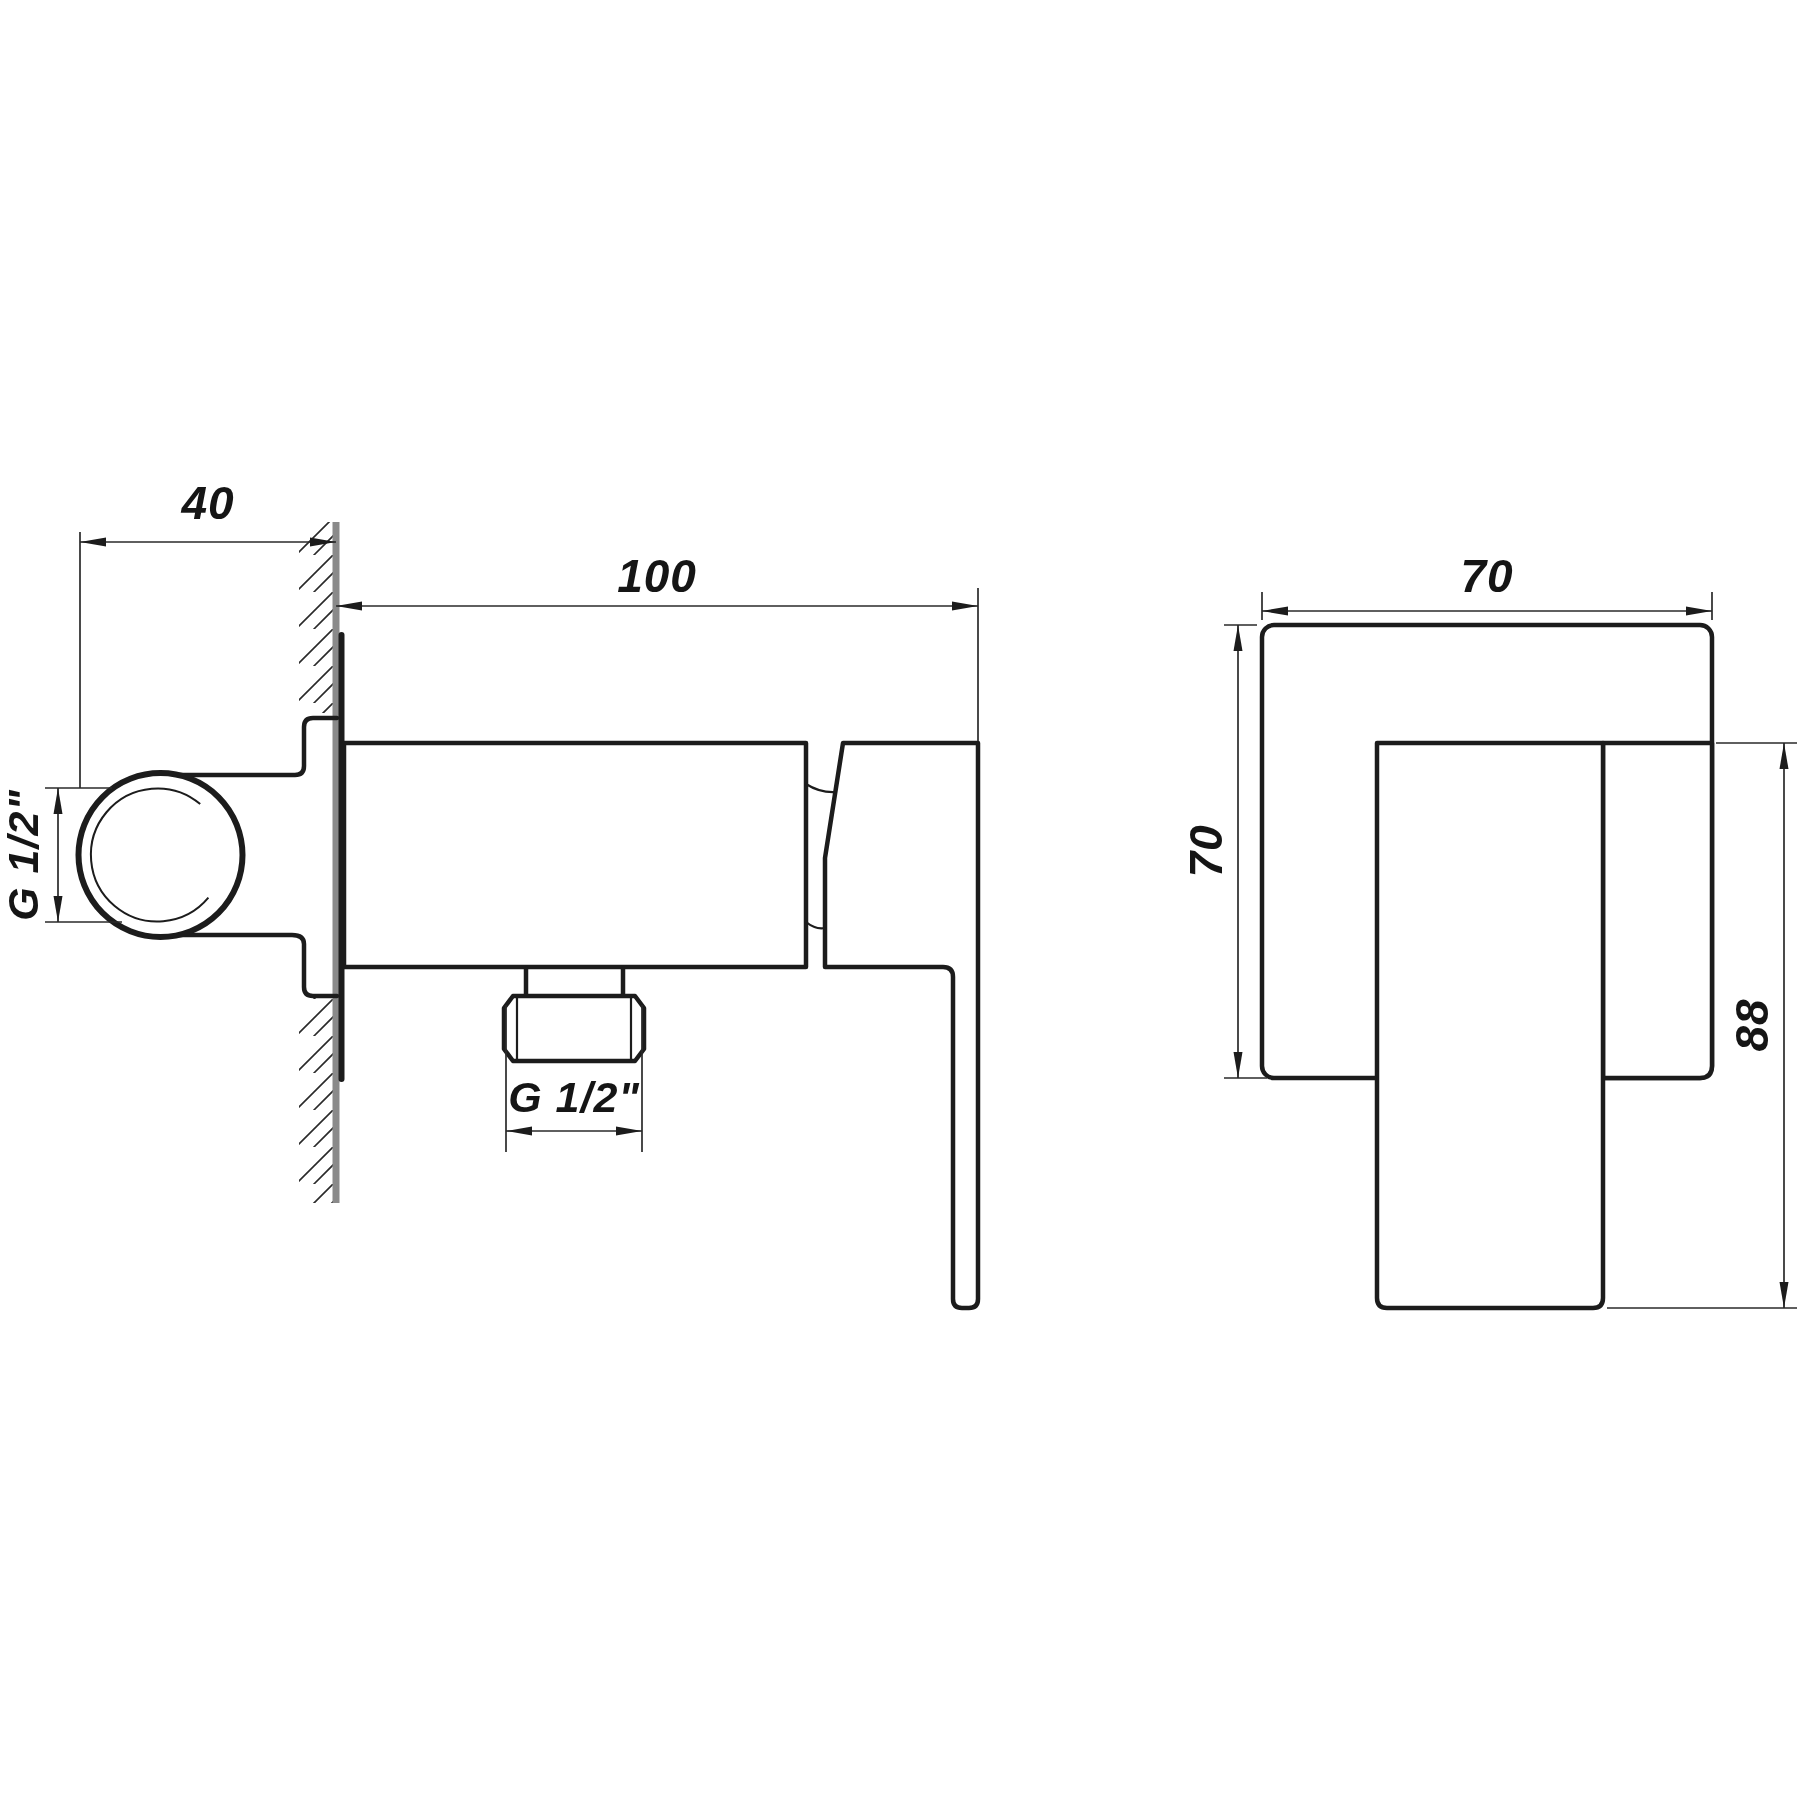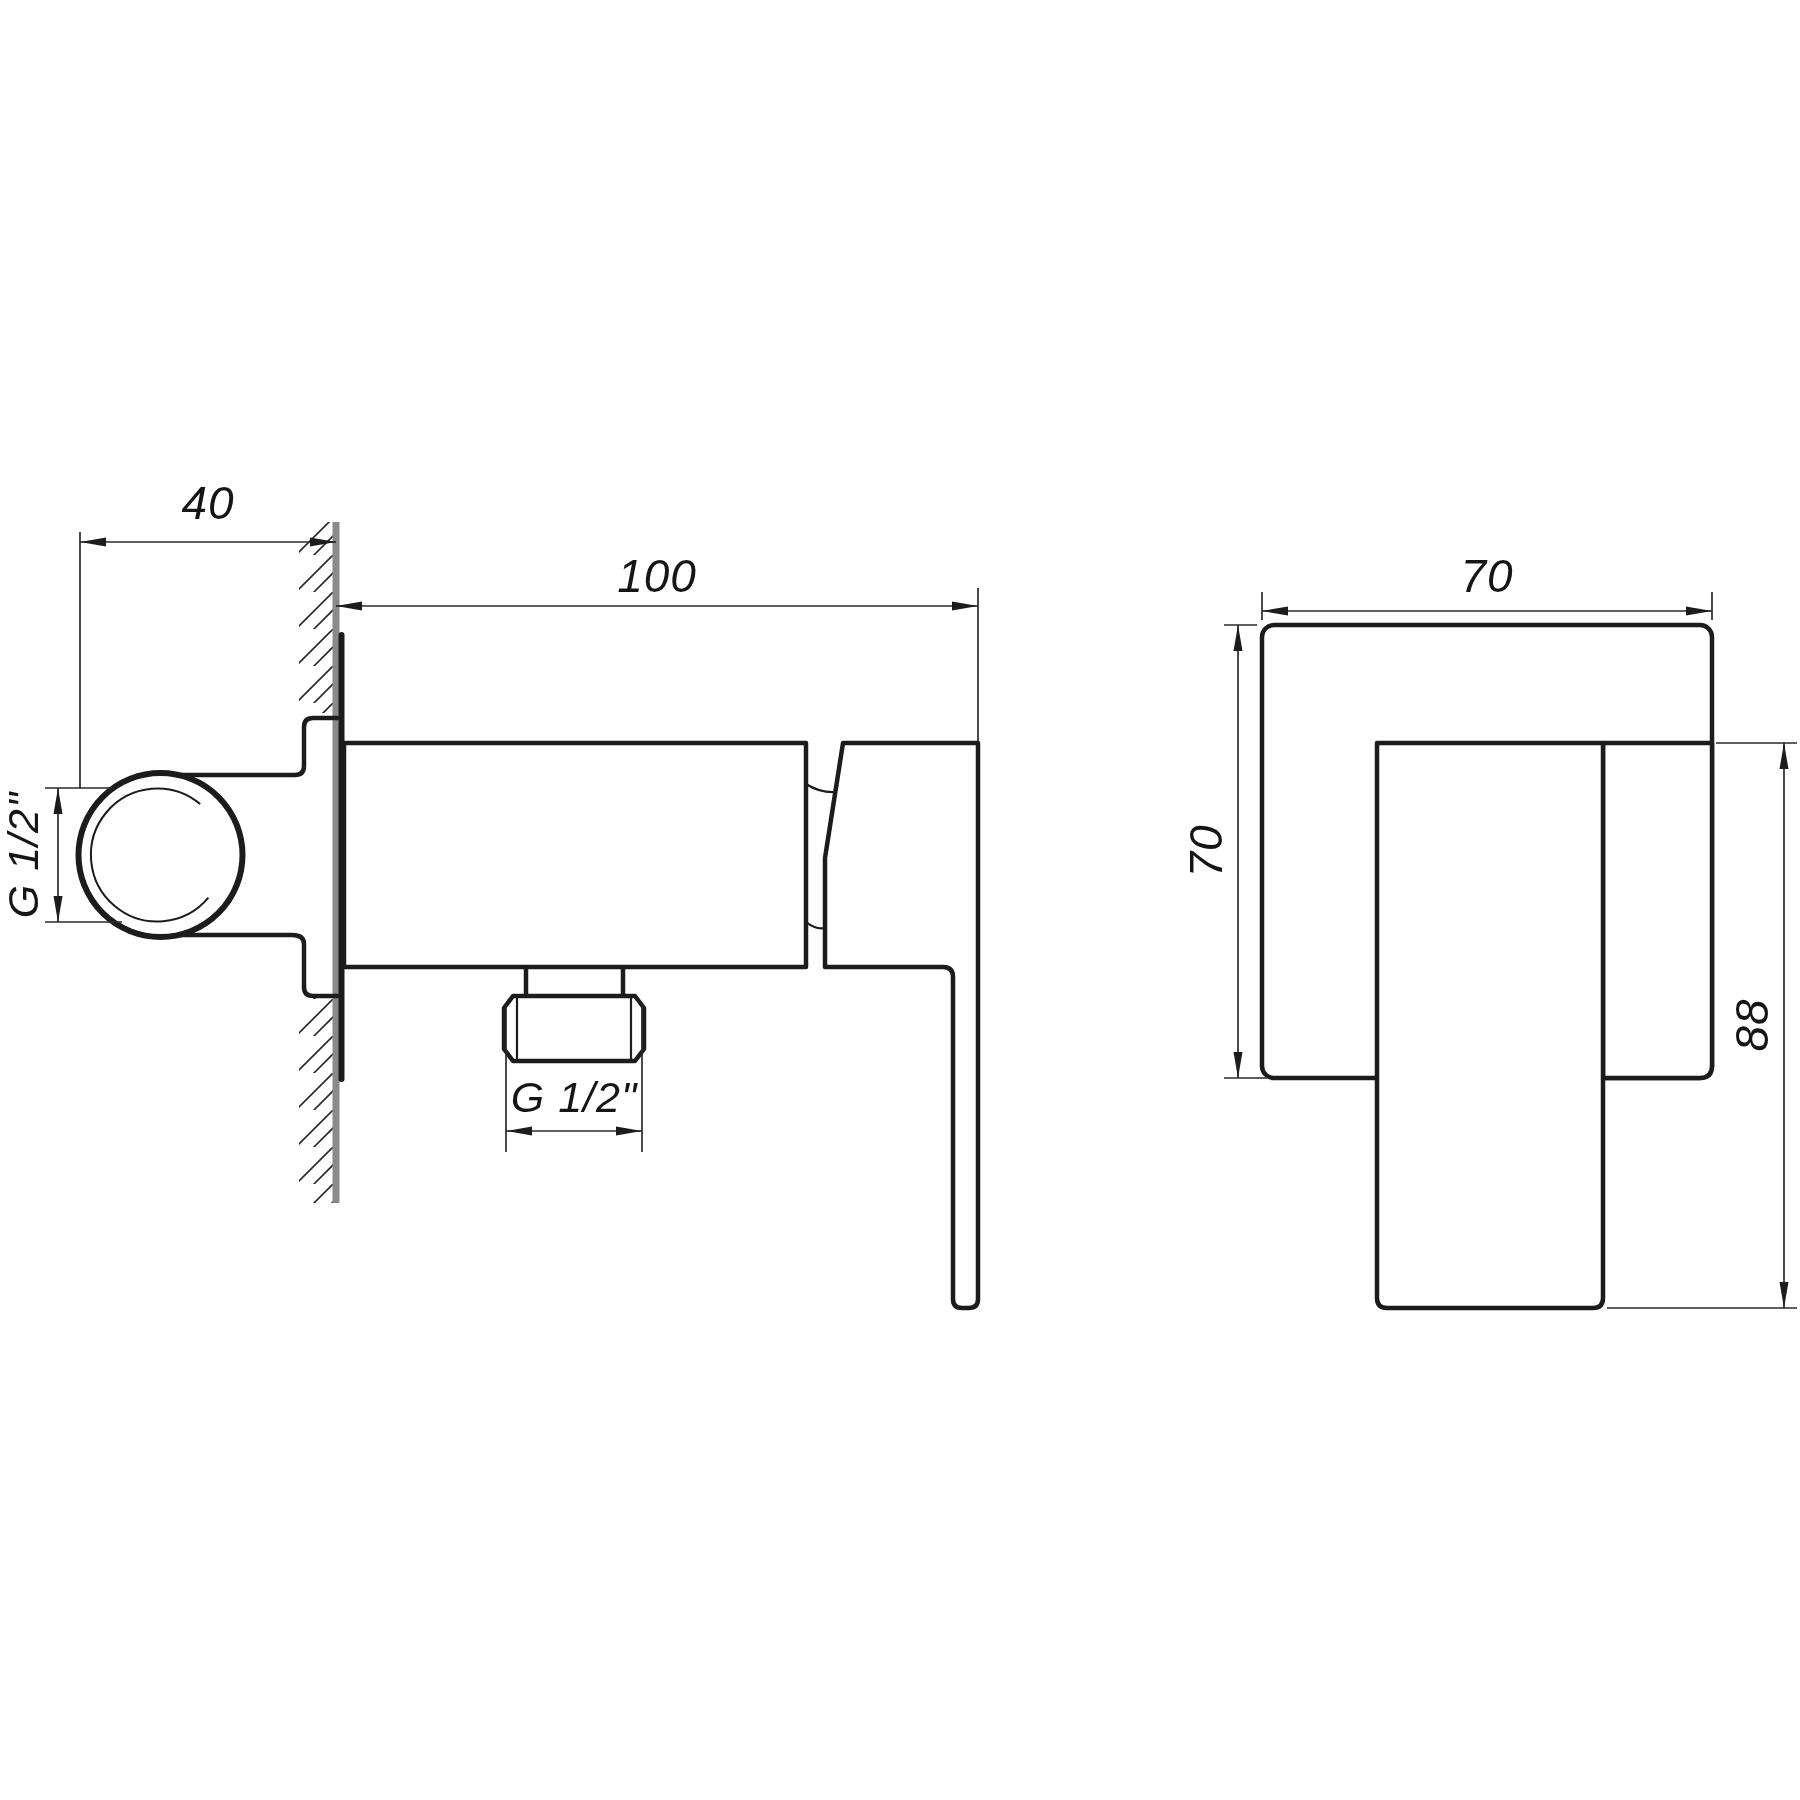--- a/index.html
+++ b/index.html
@@ -8,20 +8,21 @@
     background: #ffffff;
     width: 1800px;
     height: 1800px;
     font-family: "Liberation Sans", sans-serif;
   }
   .canvas-wrap {
     width: 1504px;
     height: 1800px;
     position: relative;
     background: #ffffff;
+    font-weight: bold;
   }
   svg { display: block; }
   .thick {
     fill: none;
     stroke: #1c1c1c;
     stroke-width: 4.5;
     stroke-linecap: round;
     stroke-linejoin: round;
   }
   .thick-fill {

